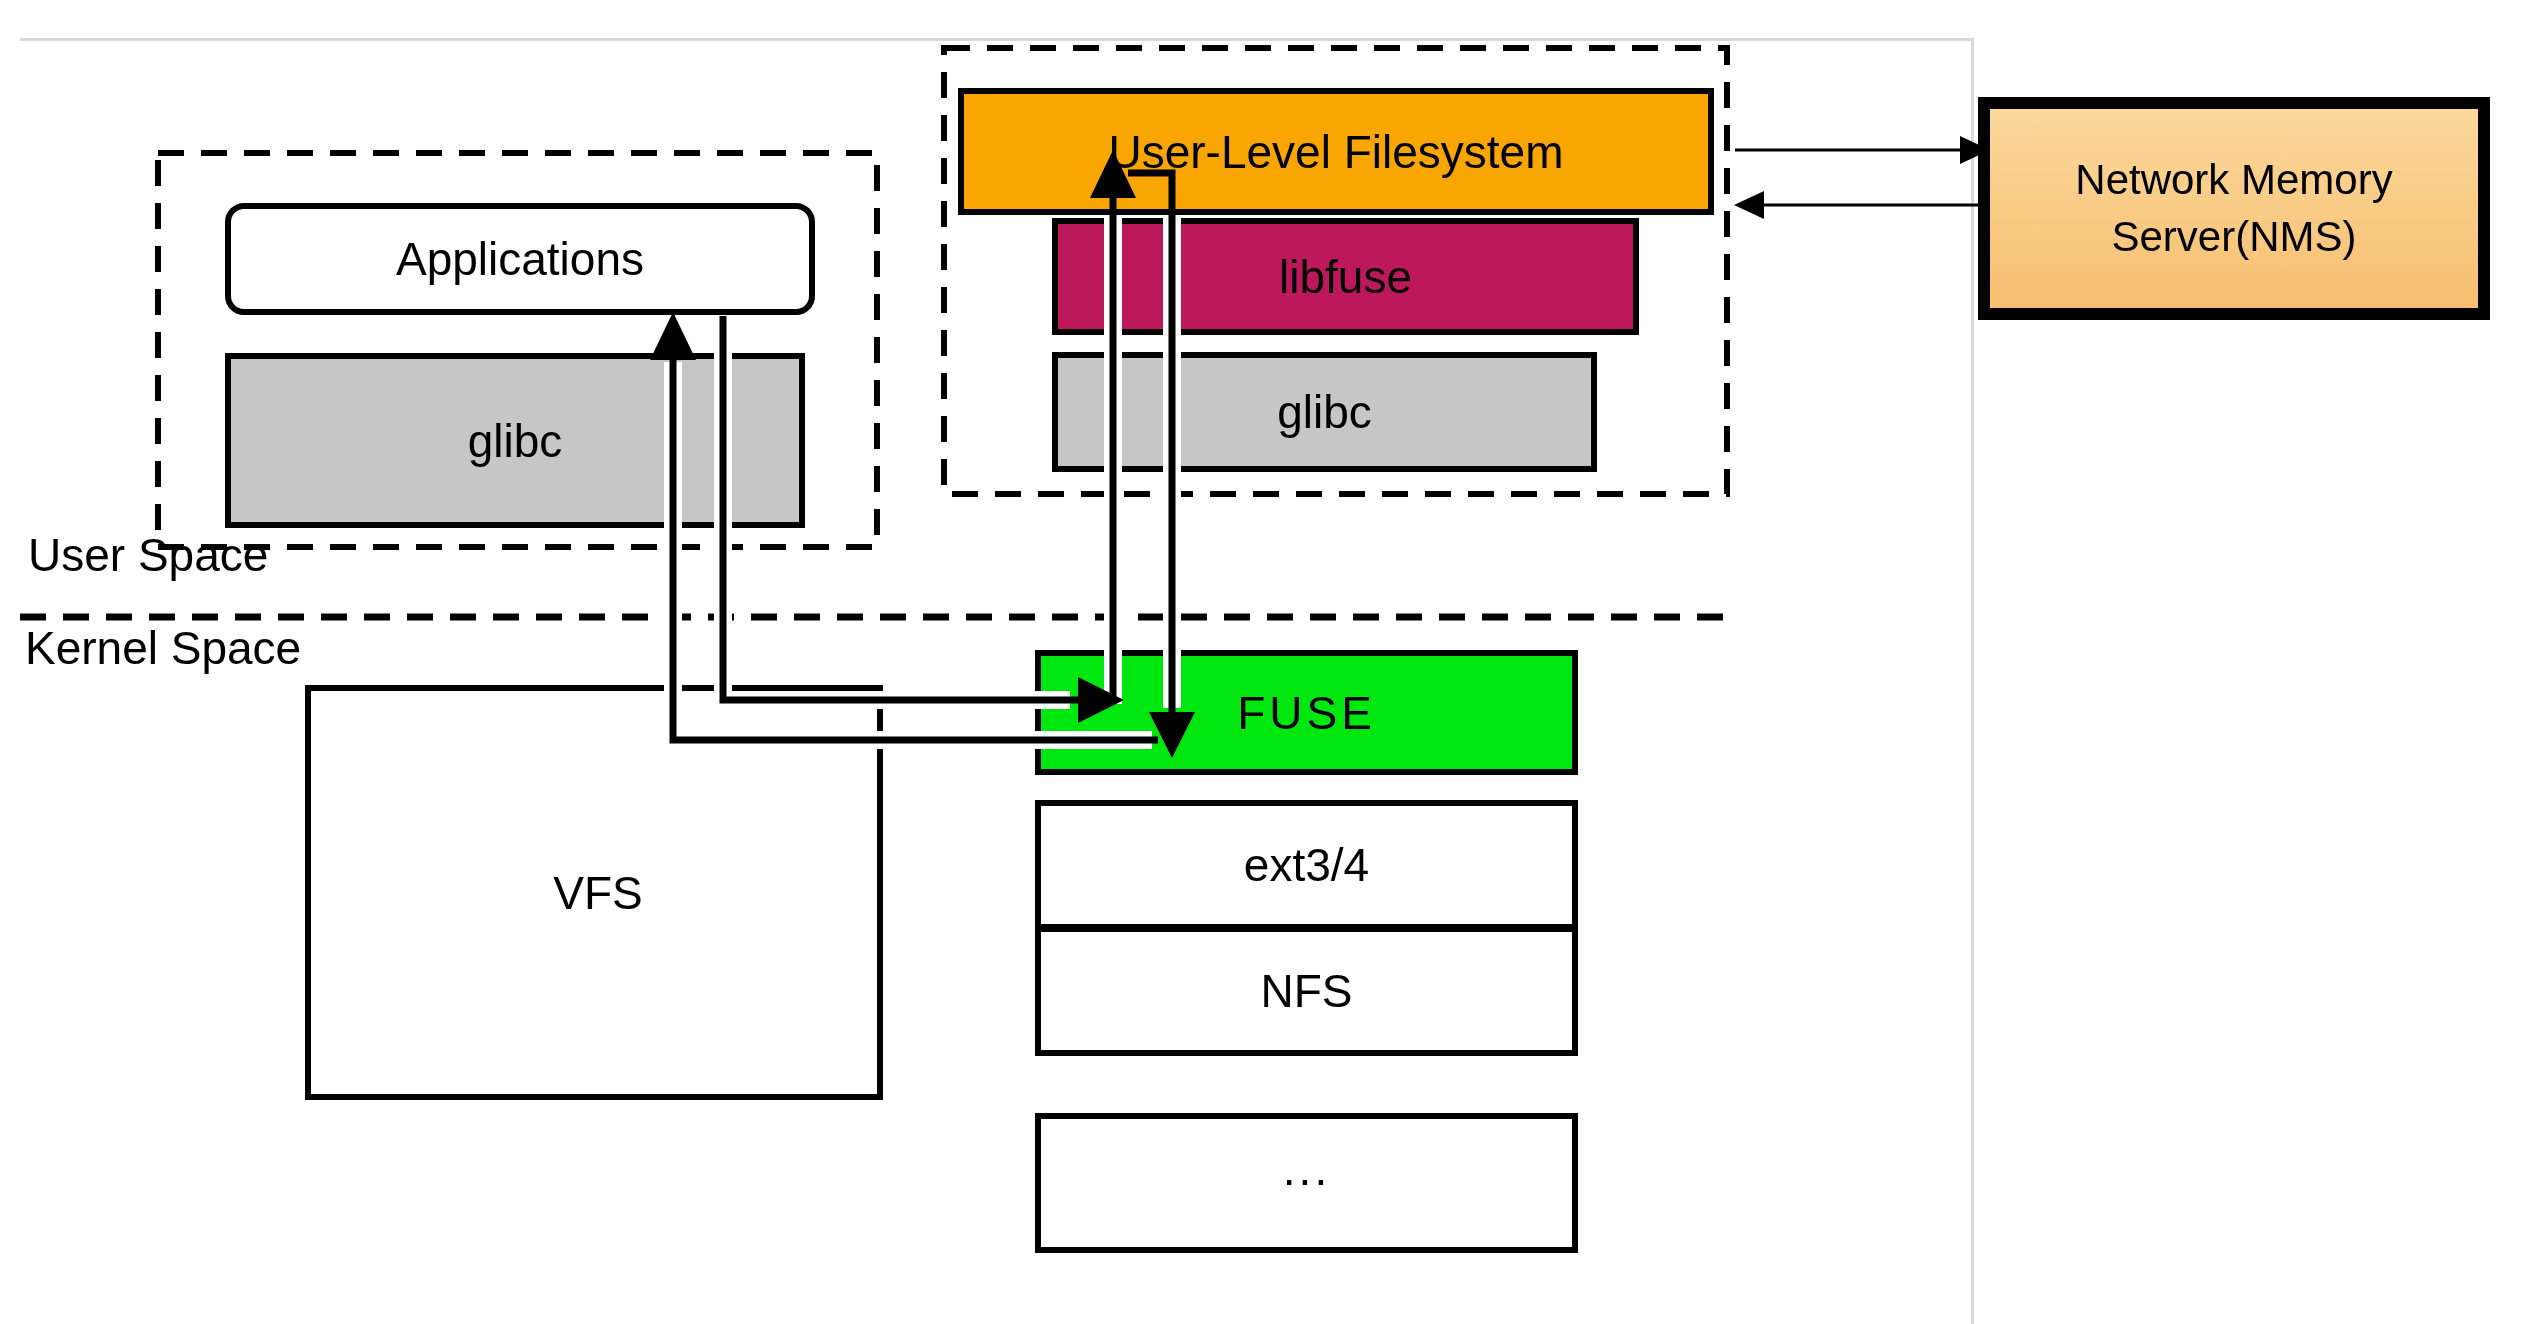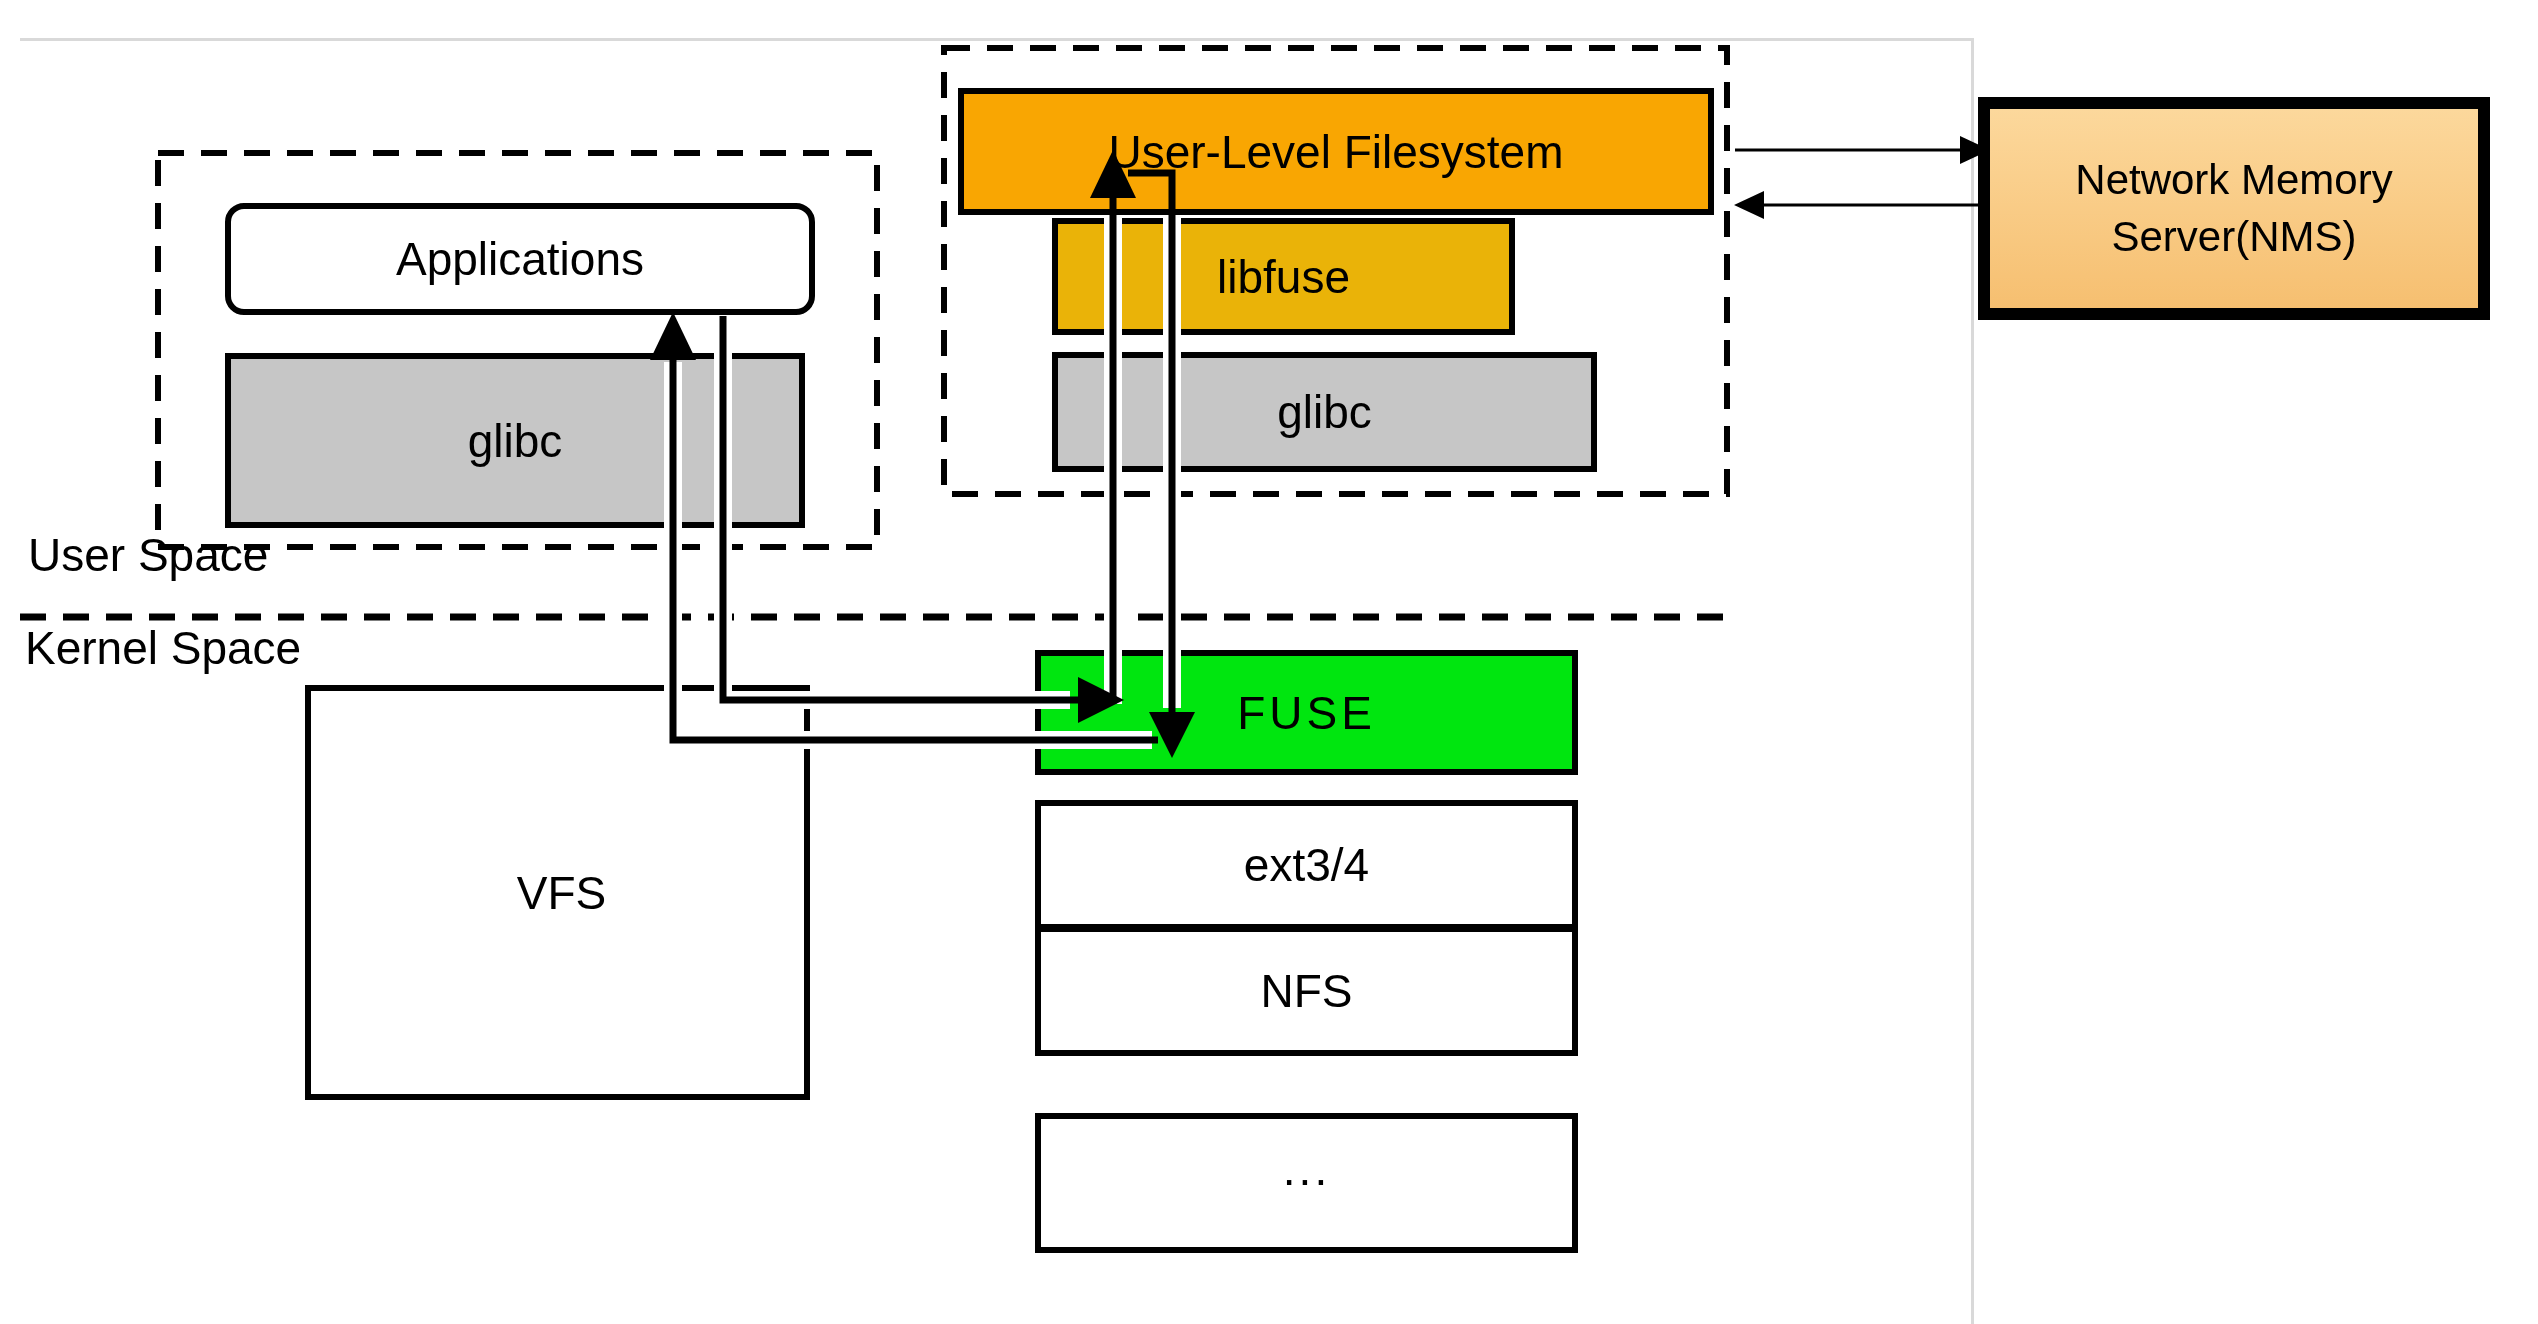--- a/index.html
+++ b/index.html
@@ -35,31 +35,31 @@
   <div class="box" style="left:225px;top:203px;width:590px;height:112px;border-radius:19px;">
     <span class="lbl">Applications</span>
   </div>
   <div class="box" style="left: 225px; top: 353px; width: 580px; height: 175px; background: rgb(198, 198, 198);">
     <span class="lbl">glibc</span>
   </div>
 
   <div class="box" style="left: 958px; top: 88px; width: 756px; height: 127px; background: rgb(249, 166, 2);">
     <span class="lbl">User-Level Filesystem</span>
   </div>
-  <div class="box" style="left: 1052px; top: 218px; width: 463px; height: 117px; background: #eab308;">
+  <div class="box" style="left: 1052px; top: 218px; width: 587px; height: 117px; background: #be185d;">
     <span class="lbl">libfuse</span>
   </div>
   <div class="box" style="left: 1052px; top: 352px; width: 545px; height: 120px; background: rgb(198, 198, 198);">
     <span class="lbl">glibc</span>
   </div>
 
   <div class="spacelbl" style="left:28px;top:532px;">User Space</div>
   <div class="spacelbl" style="left:25px;top:625px;">Kernel Space</div>
 
-  <div class="box" style="left:305px;top:685px;width:505px;height:415px;padding-left:8px;">
+  <div class="box" style="left:305px;top:685px;width:578px;height:415px;padding-left:8px;">
     <span class="lbl">VFS</span>
   </div>
   <div class="box" style="left: 1035px; top: 650px; width: 543px; height: 125px; background: rgb(0, 230, 15);">
     <span class="lbl fuse-lbl">FUSE</span>
   </div>
   <div class="box" style="left:1035px;top:800px;width:543px;height:130px;">
     <span class="lbl">ext3/4</span>
   </div>
   <div class="box" style="left:1035px;top:926px;width:543px;height:130px;">
     <span class="lbl">NFS</span>

